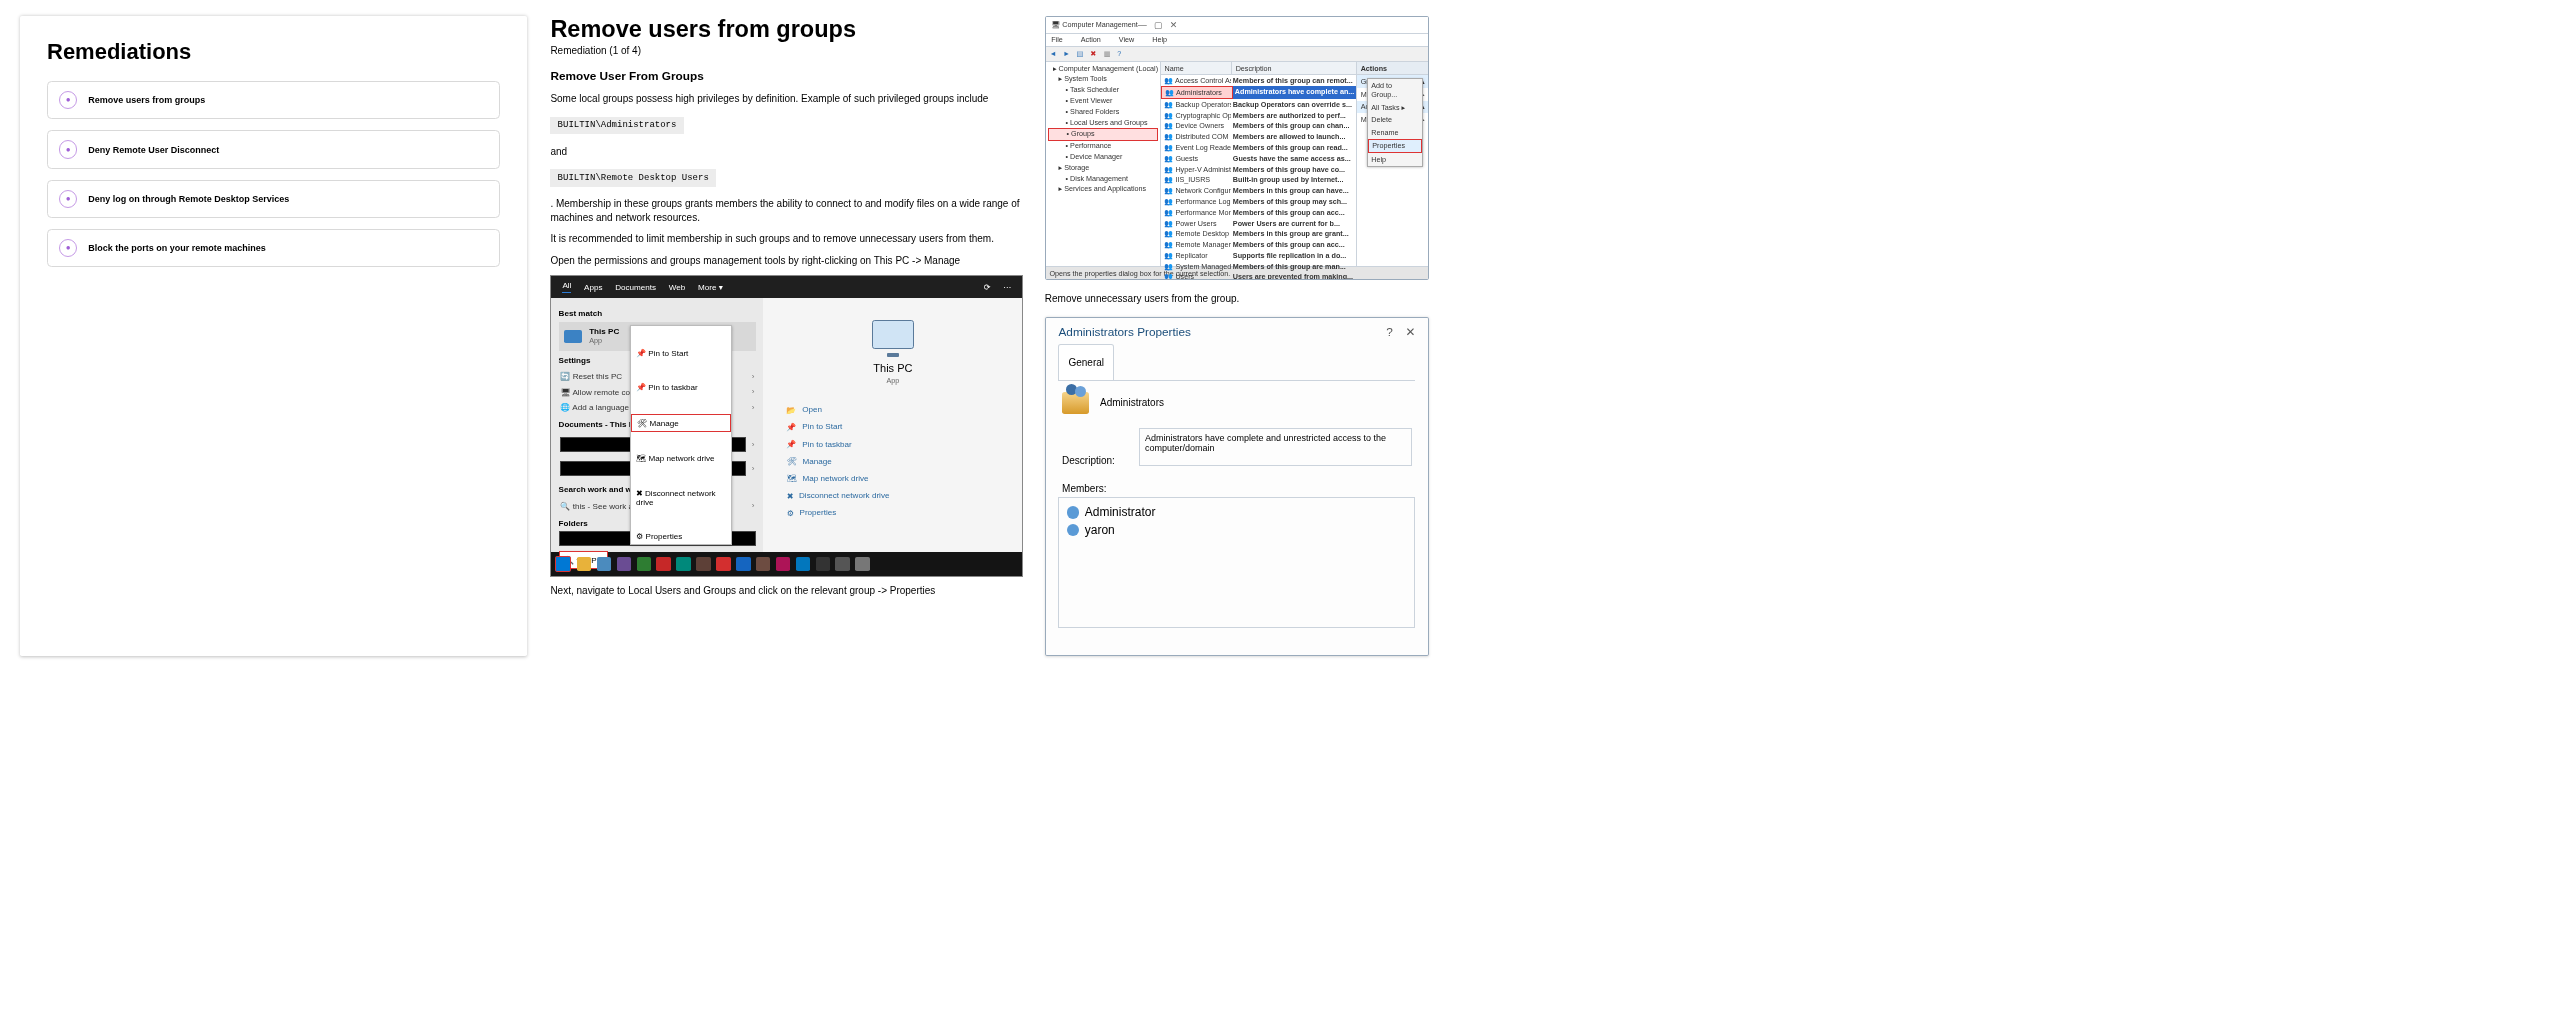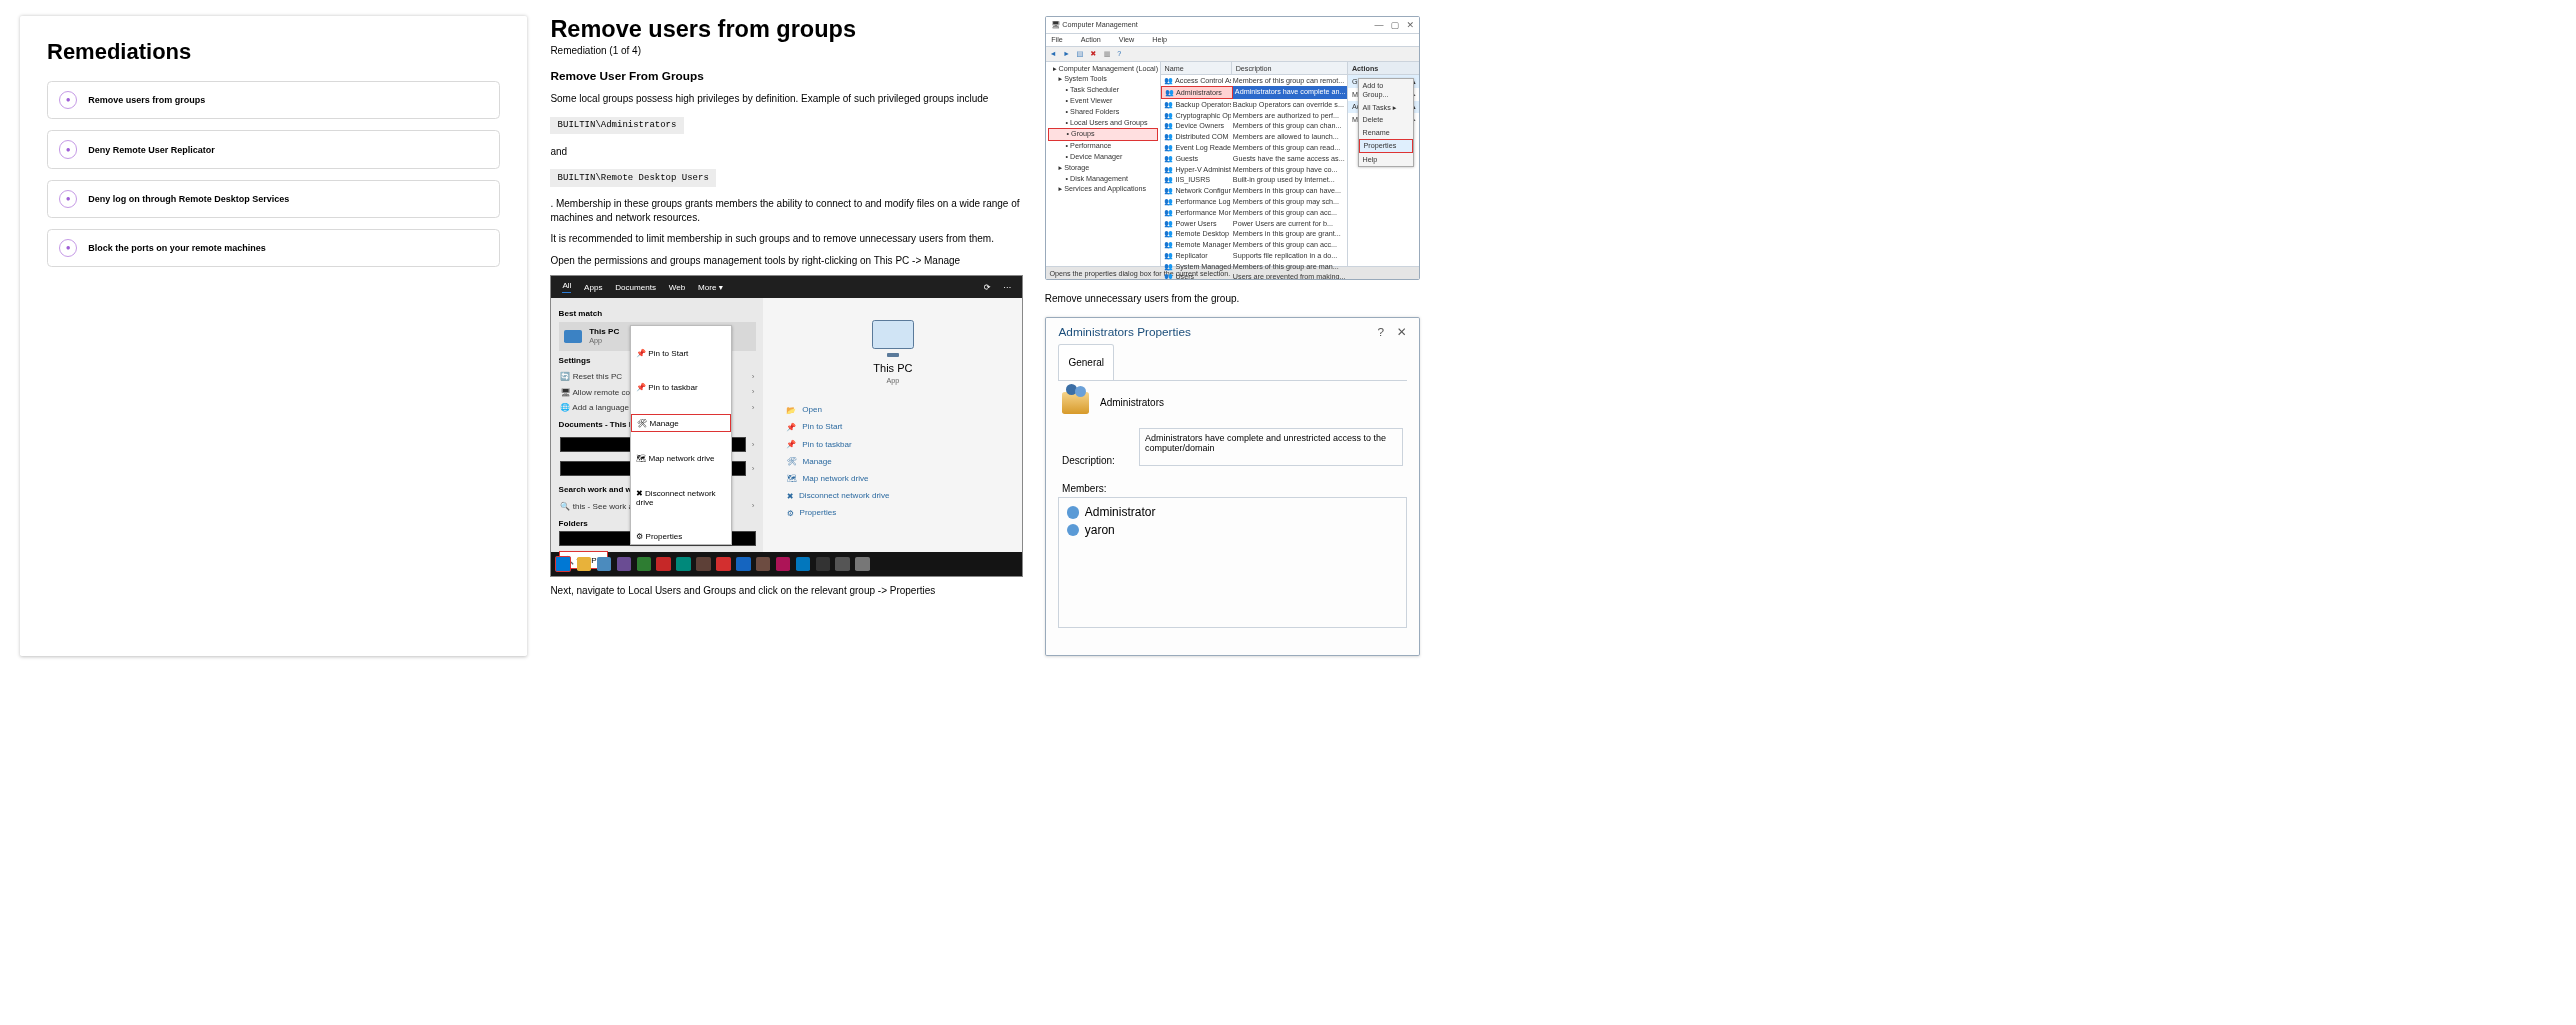--- a/index.html
+++ b/index.html
@@ -41,40 +41,40 @@
   .ws-right .title{font-size:11px;margin-bottom:1.8px;}
   .ws-right .app{font-size:7.2px;color:#666;margin-bottom:16.3px;}
   .act-list{align-self:stretch;padding-left:23.5px;font-size:8.1px;color:#2c6aa0;}
   .act-list div{padding:3.6px 0;display:flex;gap:5.4px;align-items:center;}
   .taskbar{background:#141414;height:23.5px;display:flex;align-items:center;gap:5.4px;padding:0 3.6px;}
   .taskbar .tb{width:14.5px;height:14.5px;border-radius:1.8px;}
   .taskbar .winbtn{border:0.9px solid #d33;}
   
   .panel3{flex:0 0 362px;}
   .cm-window{border:0.9px solid #9ab;border-radius:1.8px;overflow:hidden;font-size:7.2px;color:#333;background:#f4f6f9;}
-  .cm-title{background:#fff;border-bottom:0.9px solid #cbd3dc;padding:2.7px 5.4px;display:flex;align-items:center;justify-content:space-between;}
+  .cm-title{background:#fff;border-bottom:0.9px solid #cbd3dc;padding:2.7px 5.4px;display:flex;align-items:center;}
   .cm-title .btns{display:flex;gap:7.2px;color:#666;font-size:9px;}
   .cm-menu{background:#fff;border-bottom:0.9px solid #cbd3dc;display:flex;gap:18px;padding:1.8px 5.4px;font-size:7.2px;color:#333;}
   .cm-tool{background:#f0f0f0;border-bottom:0.9px solid #cbd3dc;display:flex;gap:3.6px;padding:1.8px 3.6px;}
   .cm-tool span{width:10px;height:10px;display:inline-block;}
   .cm-body{display:flex;height:204px;}
   .cm-tree{flex:0 0 86px;background:#fff;border-right:0.9px solid #cbd3dc;padding:1.8px 1.8px;line-height:1.5;}
   .cm-tree div{padding-left:5.4px;white-space:nowrap;}
   .cm-tree .lvl1{padding-left:11px;}
   .cm-tree .lvl2{padding-left:18px;}
   .cm-tree .sel{background:#ffdfe0;border:0.9px solid #d33;}
   .cm-mid{flex:1;background:#fff;display:flex;position:relative;}
   .cm-mid-in{flex:1;}
   .cm-hdr{display:flex;background:#eef2f6;border-bottom:0.9px solid #cbd3dc;}
   .cm-hdr div{padding:1.8px 3.6px;}
   .cm-col-name{flex:0 0 63px;border-right:0.9px solid #cbd3dc;}
   .cm-col-desc{flex:1;}
   .cm-grid-row{display:flex;}
   .cm-grid-row .n{flex:0 0 63px;white-space:nowrap;overflow:hidden;padding:0.9px 3.6px;}
-  .cm-grid-row .d{flex:1;white-space:nowrap;overflow:hidden;padding:0.9px 1.8px;}
+  .cm-grid-row .d{flex:1;white-space:nowrap;overflow:hidden;padding:0.9px 1.8px;font-weight:bold;}
   .cm-grid-row.hl .n{background:#ffd2d2;border:0.9px solid #d33;}
   .cm-grid-row.hl .d{background:#2c6acb;color:#fff;}
   .cm-ctx{position:absolute;top:16.3px;right:5.4px;background:#f4f4f4;border:0.9px solid #aaa;box-shadow:0 0.9px 2.7px rgba(0,0,0,.3);width:54px;z-index:3;}
   .cm-ctx div{padding:1.8px 3.6px;}
   .cm-ctx div.props{border:0.9px solid #d33;background:#dfeffd;}
   .cm-side{flex:0 0 71px;background:#fff;border-left:0.9px solid #cbd3dc;}
   .cm-side .hd{background:#e5ecf3;border-bottom:0.9px solid #cbd3dc;padding:1.8px 3.6px;font-weight:600;}
   .cm-side .row{padding:1.8px 3.6px;display:flex;justify-content:space-between;}
   .cm-status{background:#e5e5e5;border-top:0.9px solid #cbd3dc;padding:1.8px 3.6px;font-size:7.2px;}
   .mid-caption{font-size:10px;margin:12.7px 0;}
@@ -102,21 +102,21 @@
 
   <div class="panel1">
     <h1>Remediations</h1>
     <div id="rem-list">
         <div class="rem-card">
           <div class="rem-icon">●</div>
           <div class="rem-label">Remove users from groups</div>
         </div>
         <div class="rem-card">
           <div class="rem-icon">●</div>
-          <div class="rem-label">Deny Remote User Replicator</div>
+          <div class="rem-label">Deny Remote User Disconnect</div>
         </div>
         <div class="rem-card">
           <div class="rem-icon">●</div>
           <div class="rem-label">Deny log on through Remote Desktop Services</div>
         </div>
         <div class="rem-card">
           <div class="rem-icon">●</div>
           <div class="rem-label">Block the ports on your remote machines</div>
         </div>
       </div>

